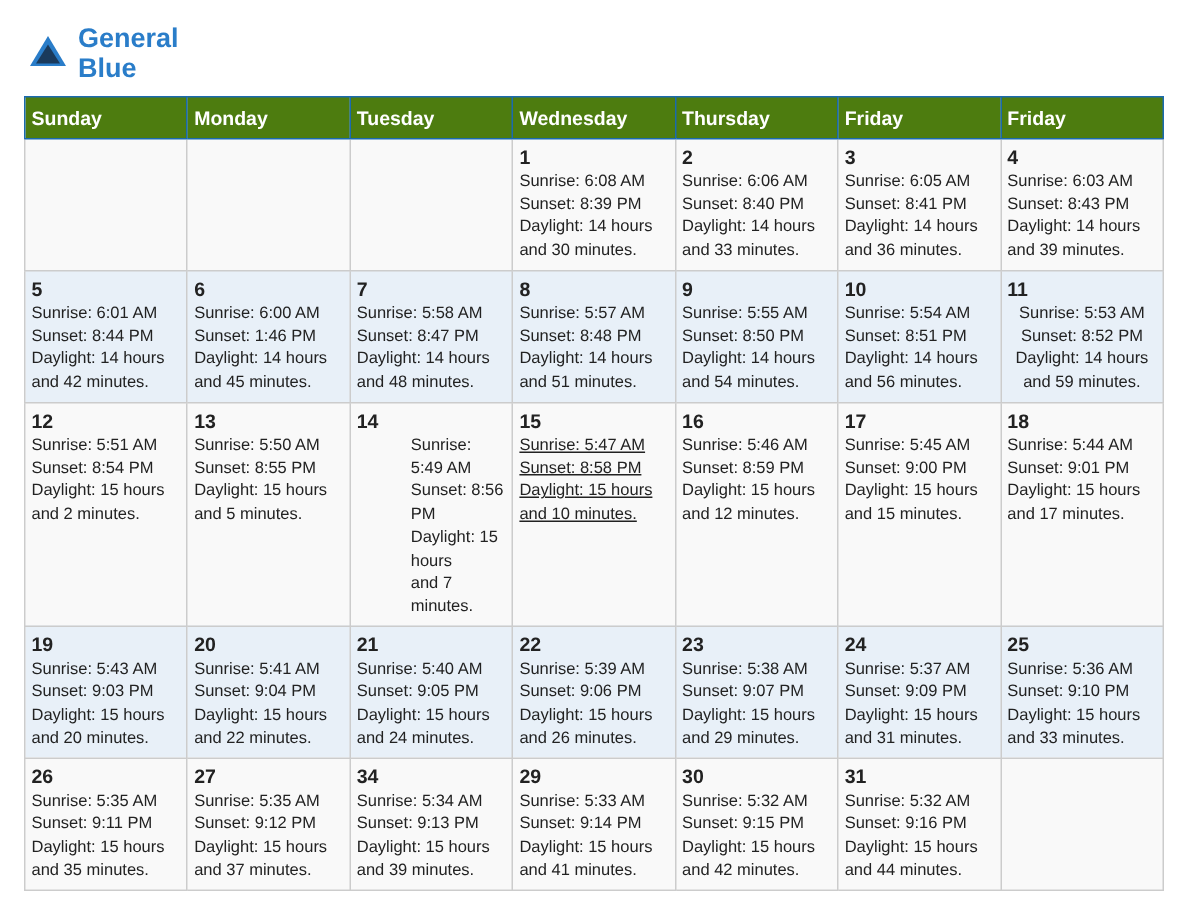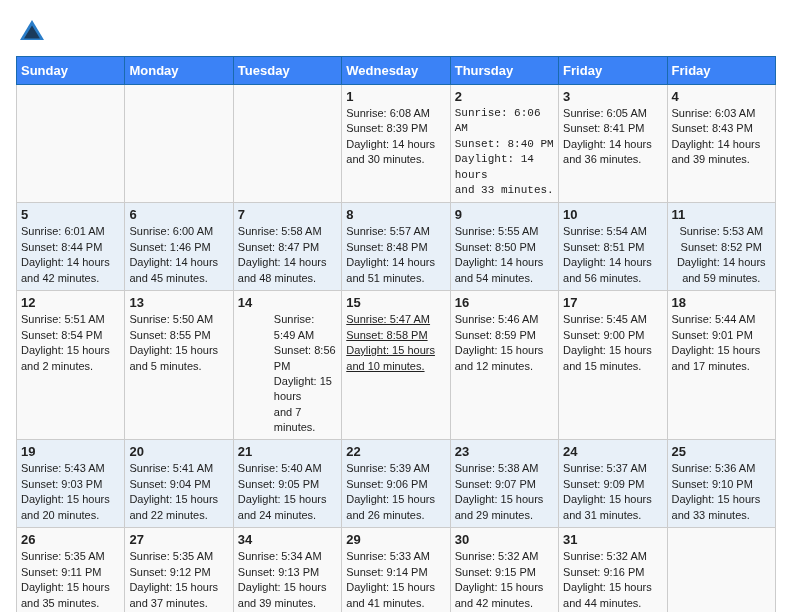--- a/index.html
+++ b/index.html
@@ -46,21 +46,21 @@
       font-size: 16px;
       font-weight: normal;
       color: #333;
     }
     table {
       width: 100%;
       border-collapse: collapse;
       table-layout: fixed;
     }
     thead tr th {
-      background-color: #3b82f6;
+      background-color: #4d7c0f;
       color: white;
       font-size: 13px;
       font-weight: bold;
       padding: 6px 4px;
       text-align: left;
       border: 1px solid #1a6aae;
     }
     tbody tr td {
       vertical-align: top;
       font-size: 11px;
@@ -88,20 +88,24 @@
   </style>
 </head>
 <body>
 
 <div class="header">
   <div class="logo">
     <svg class="logo-icon" viewBox="0 0 40 40" xmlns="http://www.w3.org/2000/svg">
       <polygon points="20,5 35,30 5,30" fill="#2a7dc9"></polygon>
       <polygon points="20,12 30,28 10,28" fill="#1a3a5c"></polygon>
     </svg>
+    <div class="logo-text">
+      <div><span>General</span></div>
+      <div style="color:#2a7dc9">Blue</div>
+    </div>
   </div>
   <div class="title-block">
     <h1></h1>
     <h2></h2>
   </div>
 </div>
 
 <table>
   <thead>
     <tr>
@@ -121,21 +125,21 @@
         <td></td>
         <td>
           <span class="day-num">1</span>
           <div class="cell-content" style="white-space: pre-line;">Sunrise: 6:08 AM
 Sunset: 8:39 PM
 Daylight: 14 hours
 and 30 minutes.</div>
         </td>
         <td>
           <span class="day-num">2</span>
-          <div class="cell-content" style="white-space: pre-line; font-family: Liberation Mono, monospace;">Sunrise: 6:06 AM
+          <div class="cell-content" style="white-space: pre-line;">Sunrise: 6:06 AM
 Sunset: 8:40 PM
 Daylight: 14 hours
 and 33 minutes.</div>
         </td>
         <td>
           <span class="day-num">3</span>
           <div class="cell-content" style="white-space: pre-line;">Sunrise: 6:05 AM
 Sunset: 8:41 PM
 Daylight: 14 hours
 and 36 minutes.</div>

